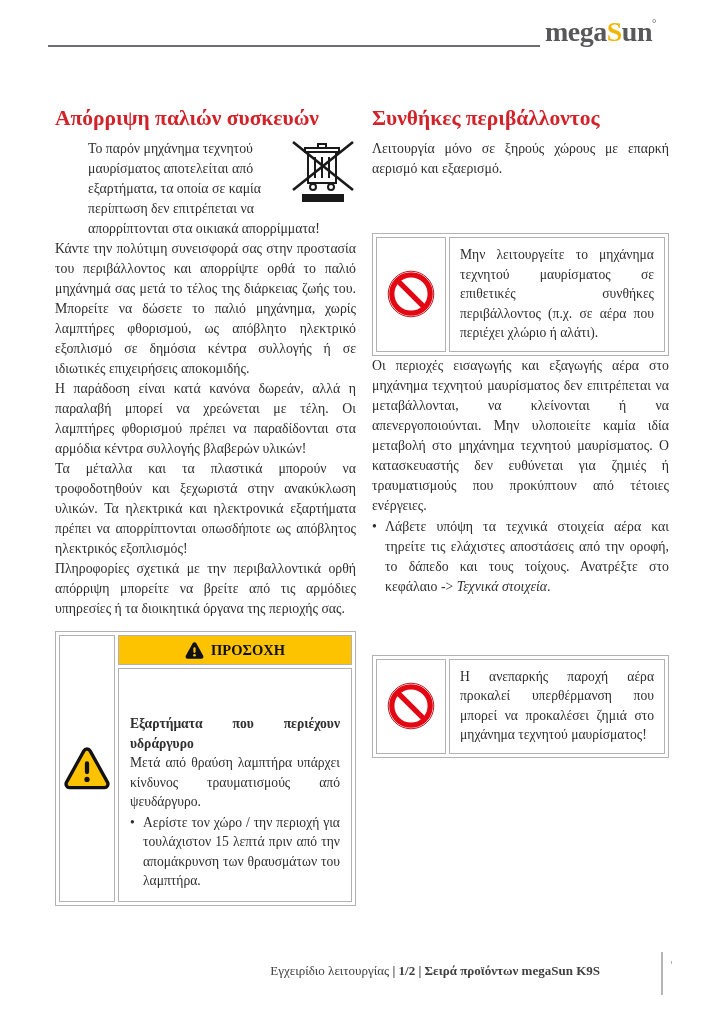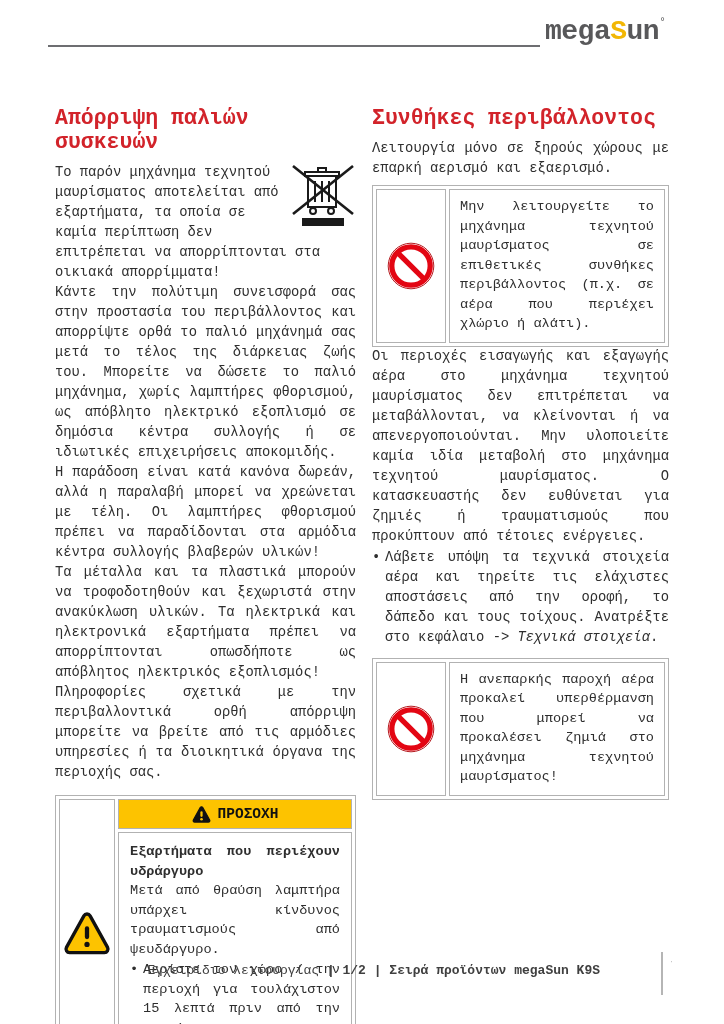--- a/index.html
+++ b/index.html
@@ -1,45 +1,45 @@
 <!DOCTYPE html>
 <html lang="el"><head>
 <meta charset="utf-8">
 <style>
   html,body{margin:0;padding:0;background:#fff;}
   .page{position:relative;width:672px;height:1024px;background:#fff;overflow:hidden;
-        font-family:Liberation Mono, monospace;color:#2e2e2e;}
+        font-family:Liberation Serif, serif;color:#2e2e2e;}
 
   
   .header-rule{position:absolute;left:48px;top:45px;width:492px;height:2px;background:#6d6e71;}
   .logo{position:absolute;left:545px;top:16px;font-size:28px;font-weight:bold;
         letter-spacing:-0.5px;color:#58585a;white-space:nowrap;}
   .logo .accent{color:#f2b705;}
   .logo .tm{font-size:11px;vertical-align:14px;font-weight:normal;color:#58585a;}
 
   
   .col{position:absolute;top:106px;font-size:13.8px;line-height:20px;}
   .col-left{left:55px;width:301px;}
   .col-right{left:372px;width:297px;}
   h1{margin:0 0 9px 0;font-size:21.5px;line-height:24px;font-weight:bold;color:#d2232a;}
   p{margin:0;}
   .just{text-align:justify;}
-  .intro{text-align:left;}
+  .intro{text-align:left;margin-left:33px;}
 
   .weee-float{float:right;width:66px;margin:2px 0 4px 8px;text-align:center;}
 
   
-  .notebox{border:1px solid #b2b2b2;padding:3px;display:grid;gap:3px;background:#fff;}
+  .notebox{border:1px solid #b2b2b2;padding:3px;display:grid;gap:3px;background:#fff;margin-top:48px;}
   .notebox .cell{border:1px solid #b2b2b2;background:#fff;}
   .warnbox{margin-top:12px;grid-template-columns:56px 1fr;grid-template-rows:30px auto;}
   .warnbox .icon-cell{grid-row:1 / 3;display:flex;align-items:center;justify-content:center;}
   .warnbox .head-cell{background:#fdc300;display:flex;align-items:center;justify-content:center;
                       gap:7px;font-weight:bold;font-size:14.5px;color:#111;}
   .warnbox .body-cell{padding:9px 11px 10px 11px;font-size:13.6px;line-height:19.5px;text-align:justify;}
-  .warn-title{font-weight:bold;}
+  .warn-title{font-weight:bold;margin-top:36px;}
 
   .probox{grid-template-columns:70px 1fr;}
   .probox .icon-cell{display:flex;align-items:center;justify-content:center;padding:6px 0;}
   .probox .body-cell{padding:7px 10px 8px 10px;font-size:13.6px;line-height:19.5px;text-align:justify;
                      display:flex;align-items:center;}
 
   .bullet{display:flex;margin-top:1px;}
   .bullet .dot{width:13px;flex:0 0 13px;}
   .bullet .btxt{flex:1;text-align:justify;}
 

